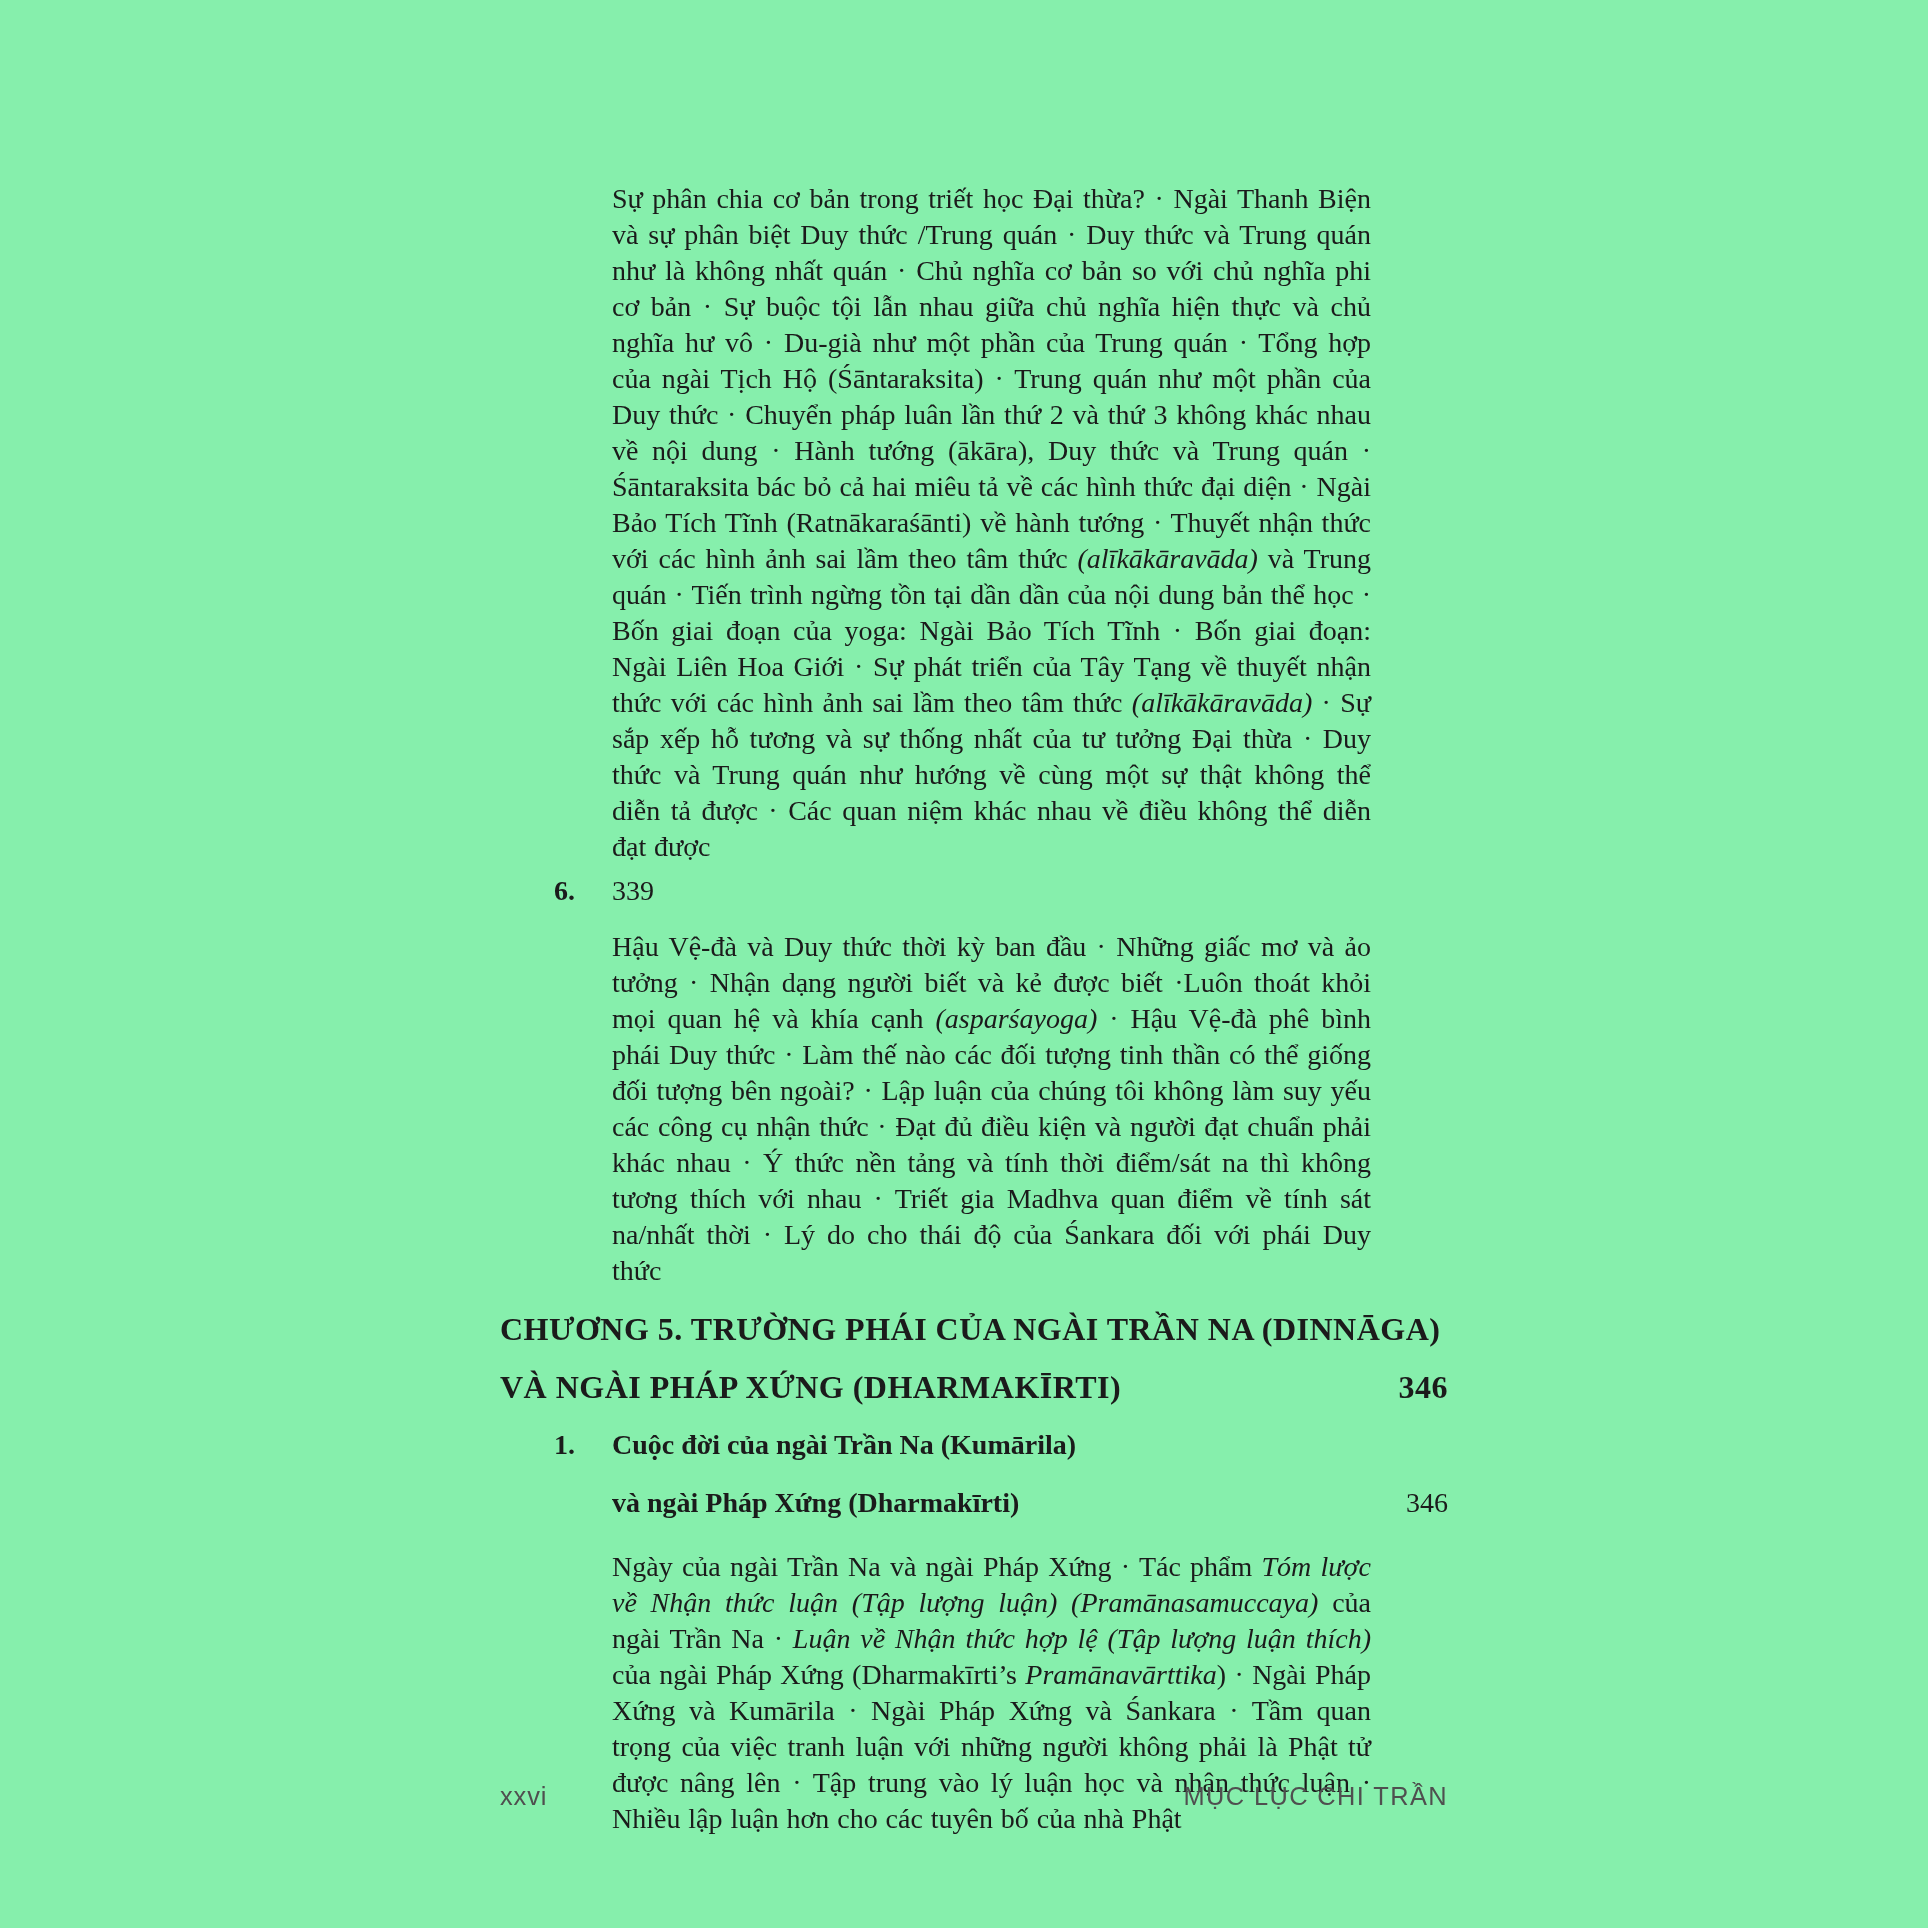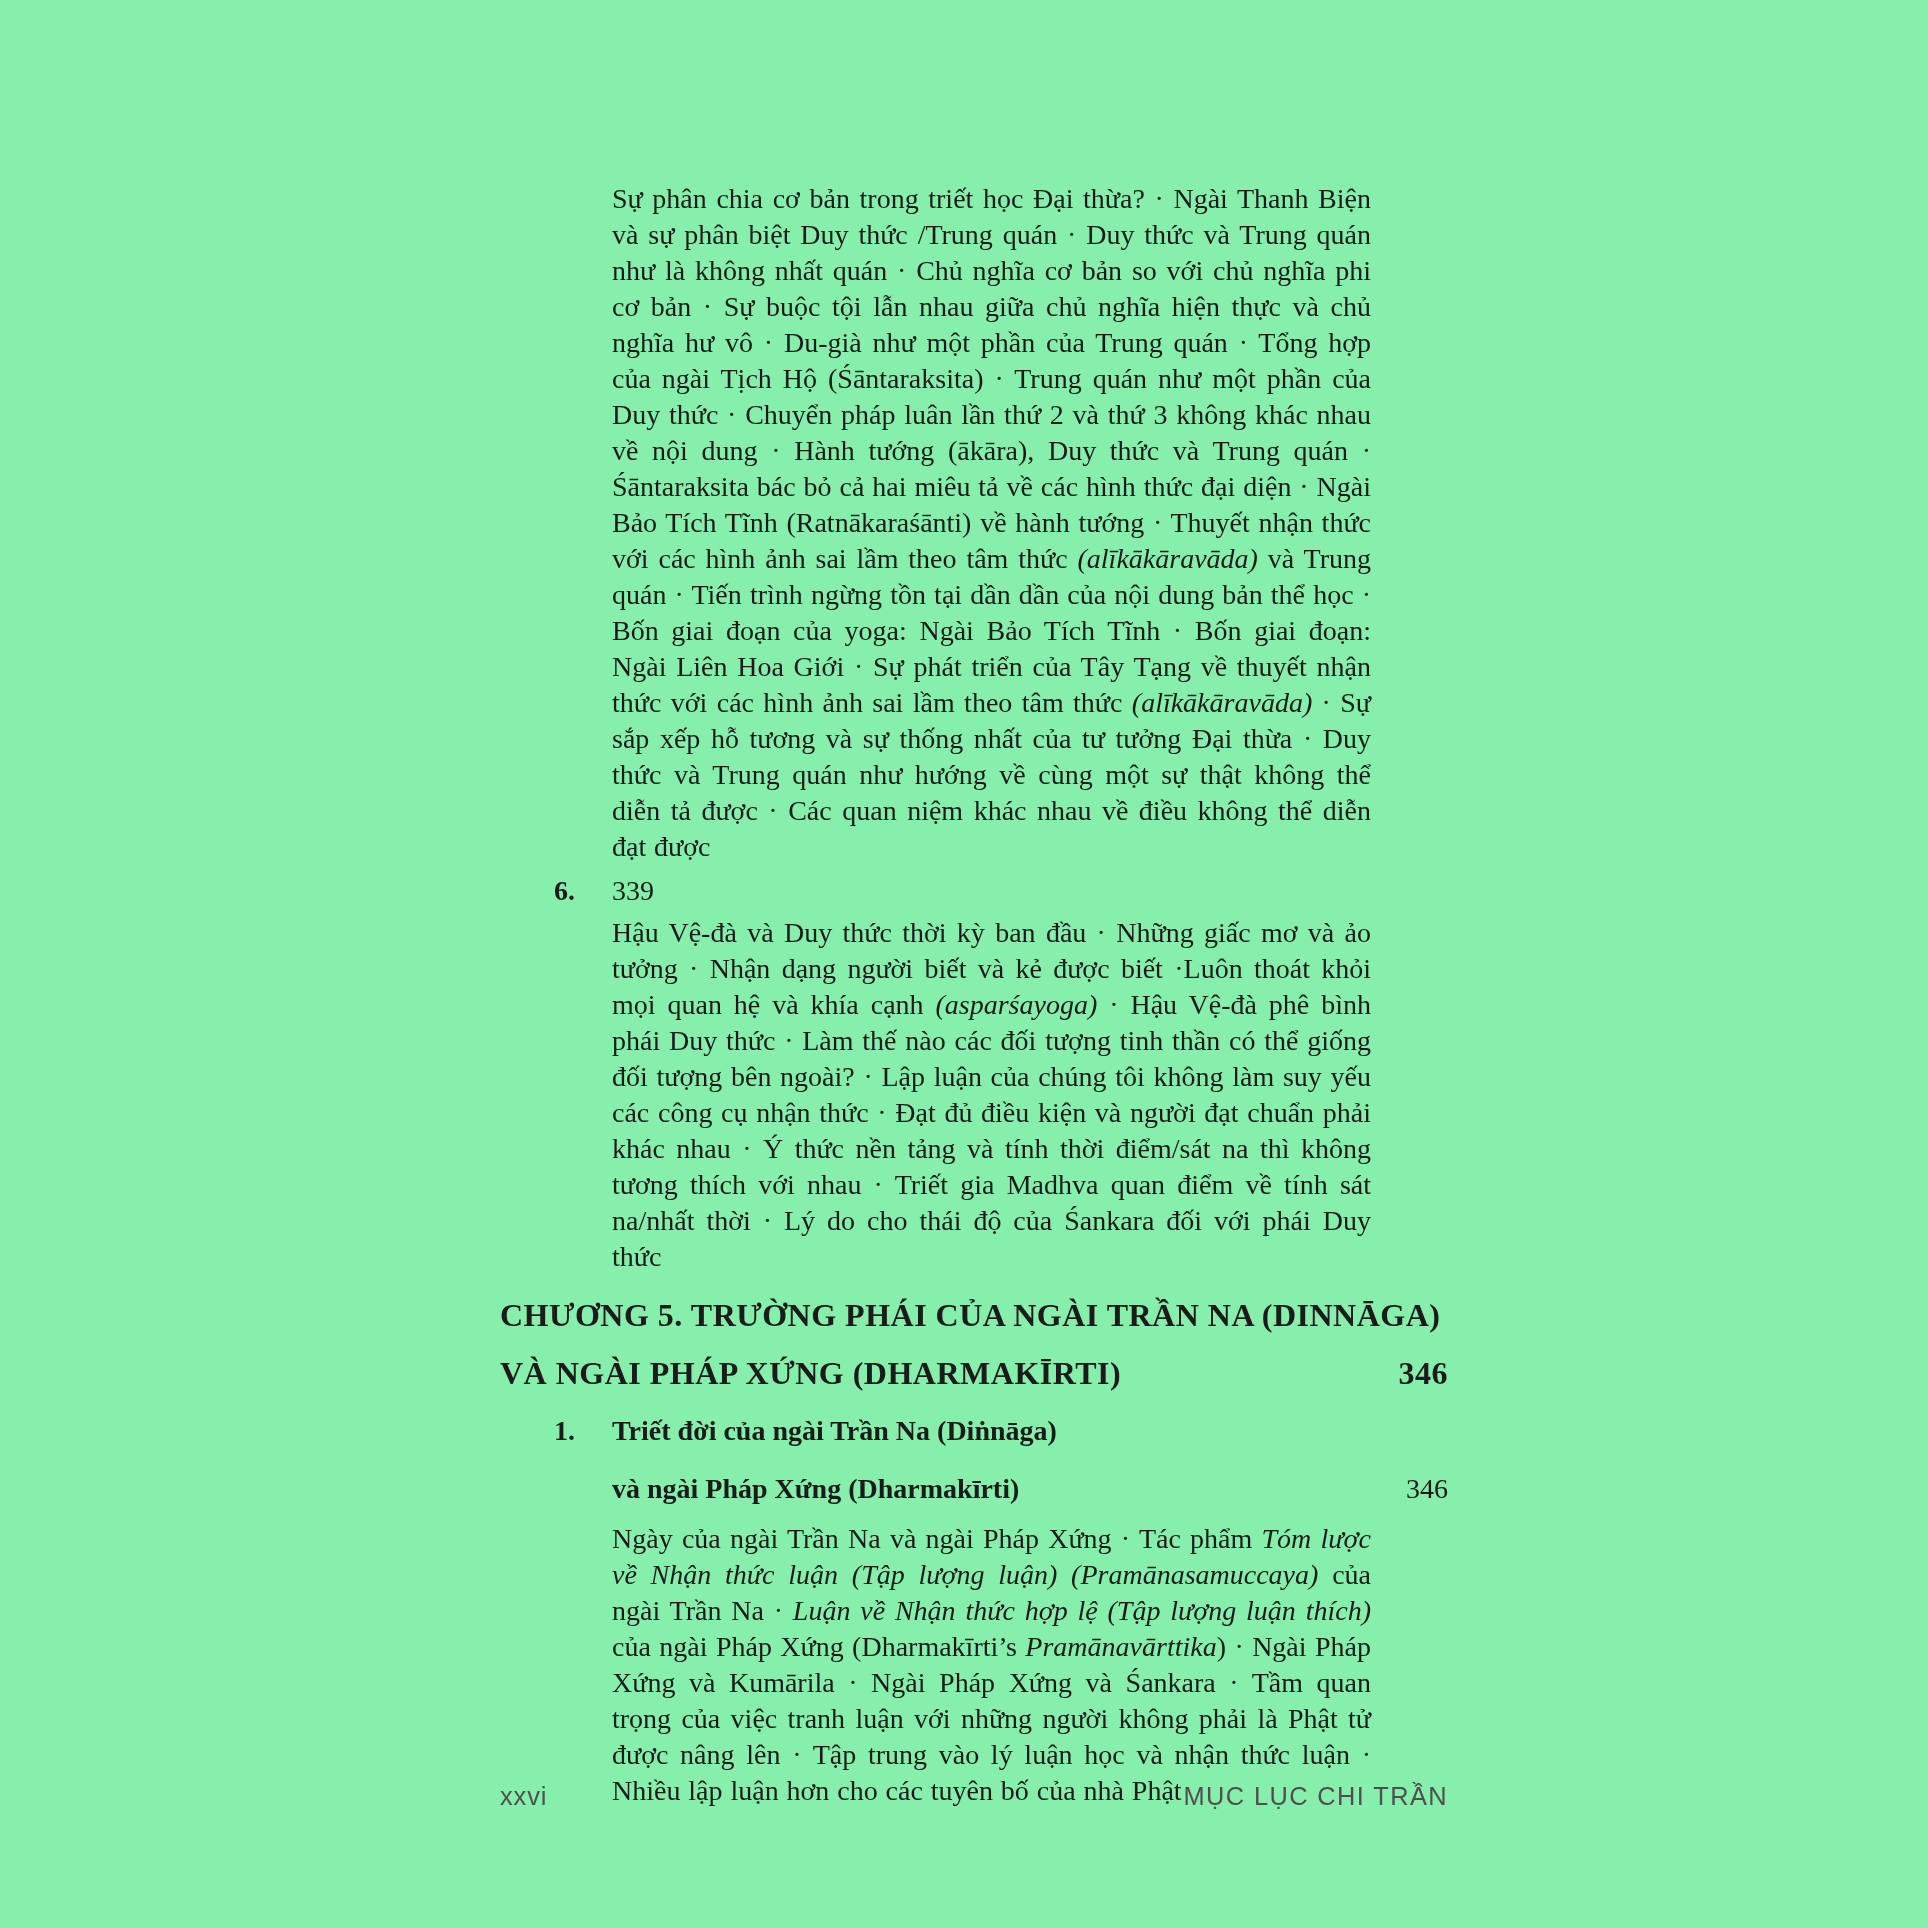--- a/index.html
+++ b/index.html
@@ -61,21 +61,21 @@
     display: flex;
     align-items: baseline;
   }
   .chapter .row .ch-text { flex: 1 1 auto; }
   .chapter .row .pg { flex: 0 0 auto; font-weight: bold; }
   .entry1-block { font-size: 28px; line-height: 58px; }
   .entry1-block .row { display: flex; align-items: baseline; }
   .entry1-block .num { margin-left: 54px; width: 58px; font-weight: bold; flex: 0 0 auto; }
   .entry1-block .title { flex: 1 1 auto; font-weight: bold; }
   .entry1-block .pg { flex: 0 0 auto; font-weight: normal; }
-  .para.after-heading { margin-top: 3px; }
+  .para.after-heading { margin-top: 17px; }
   .footer {
     position: absolute;
     left: 500px;
     top: 1782px;
     width: 948px;
     display: flex;
     justify-content: space-between;
     align-items: baseline;
     font-family: "Liberation Sans", sans-serif;
     font-size: 25.4px;
@@ -104,21 +104,21 @@
       <div class="ch-line">CHƯƠNG 5. TRƯỜNG PHÁI CỦA NGÀI TRẦN NA (DINNĀGA)</div>
       <div class="row">
         <span class="ch-text">VÀ NGÀI PHÁP XỨNG (DHARMAKĪRTI)</span>
         <span class="pg">346</span>
       </div>
     </div>
 
     <div class="entry1-block">
       <div class="row">
         <span class="num">1.</span>
-        <span class="title">Triết đời của ngài Trần Na (Diṅnāga)</span>
+        <span class="title">Cuộc đời của ngài Trần Na (Kumārila)</span>
       </div>
       <div class="row">
         <span class="num"></span>
         <span class="title">và ngài Pháp Xứng (Dharmakīrti)</span>
         <span class="pg">346</span>
       </div>
     </div>
 
     <p class="para after-heading">Ngày của ngài Trần Na và ngài Pháp Xứng · Tác phẩm <i>Tóm lược về Nhận thức luận (Tập lượng luận) (Pramānasamuccaya)</i> của ngài Trần Na · <i>Luận về Nhận thức hợp lệ (Tập lượng luận thích)</i> của ngài Pháp Xứng (Dharmakīrti’s <i>Pramānavārttika</i>) · Ngài Pháp Xứng và Kumārila · Ngài Pháp Xứng và Śankara · Tầm quan trọng của việc tranh luận với những người không phải là Phật tử được nâng lên · Tập trung vào lý luận học và nhận thức luận · Nhiều lập luận hơn cho các tuyên bố của nhà Phật</p>
 

